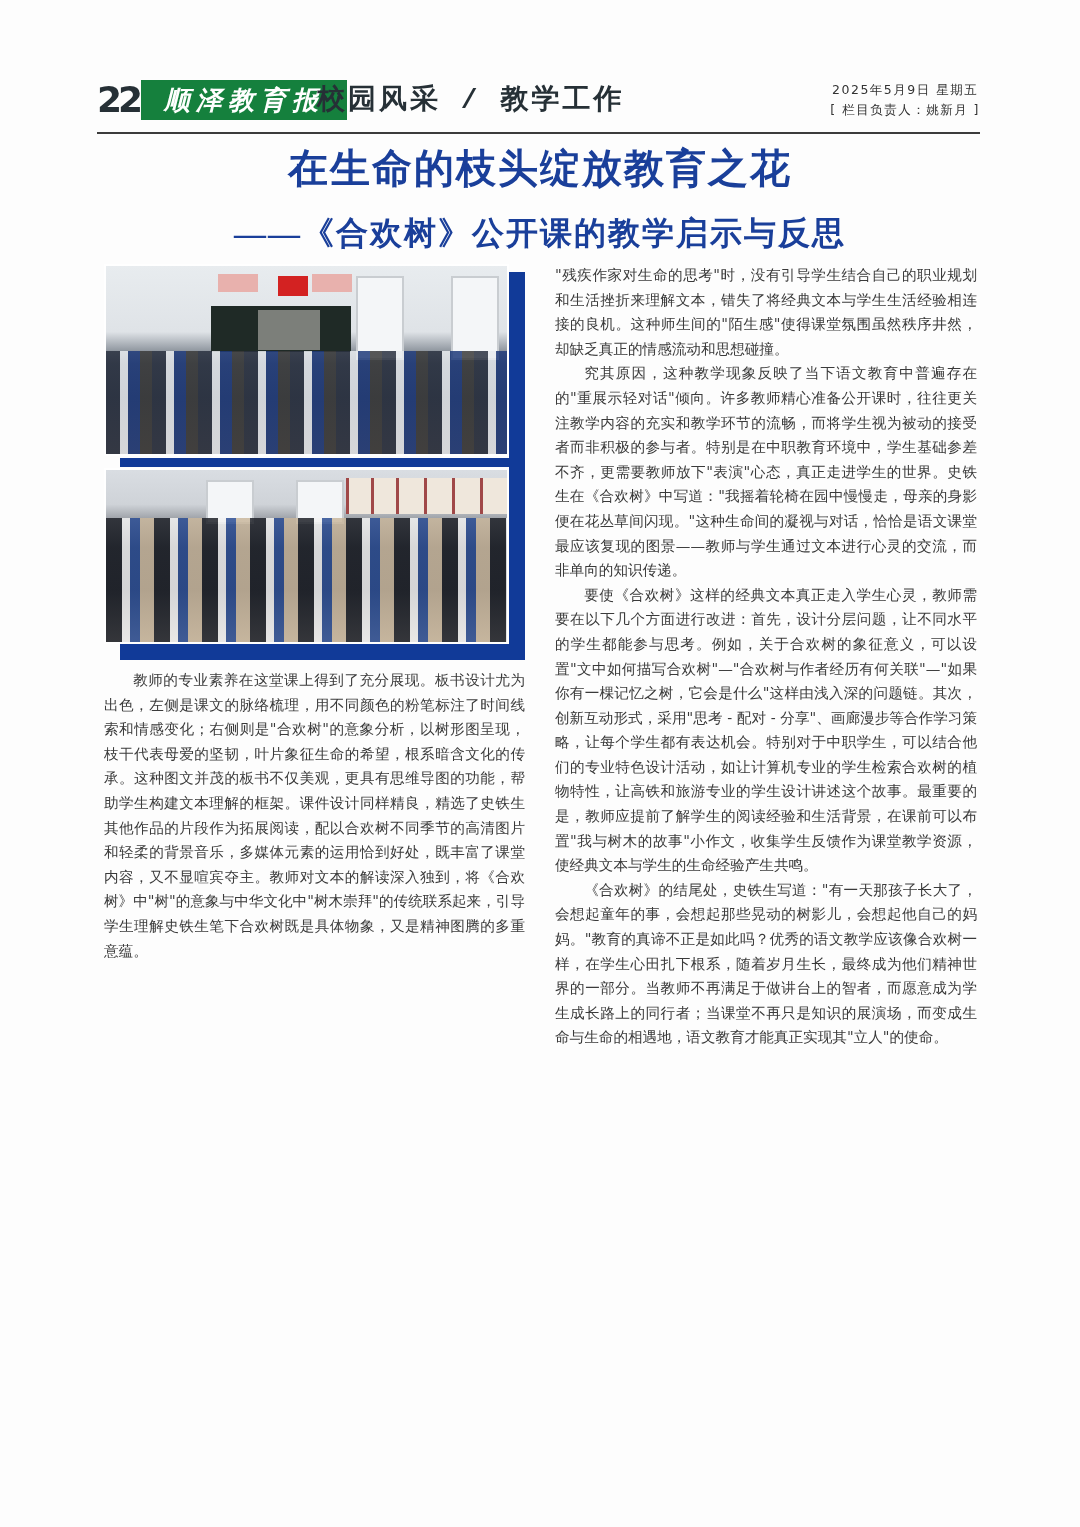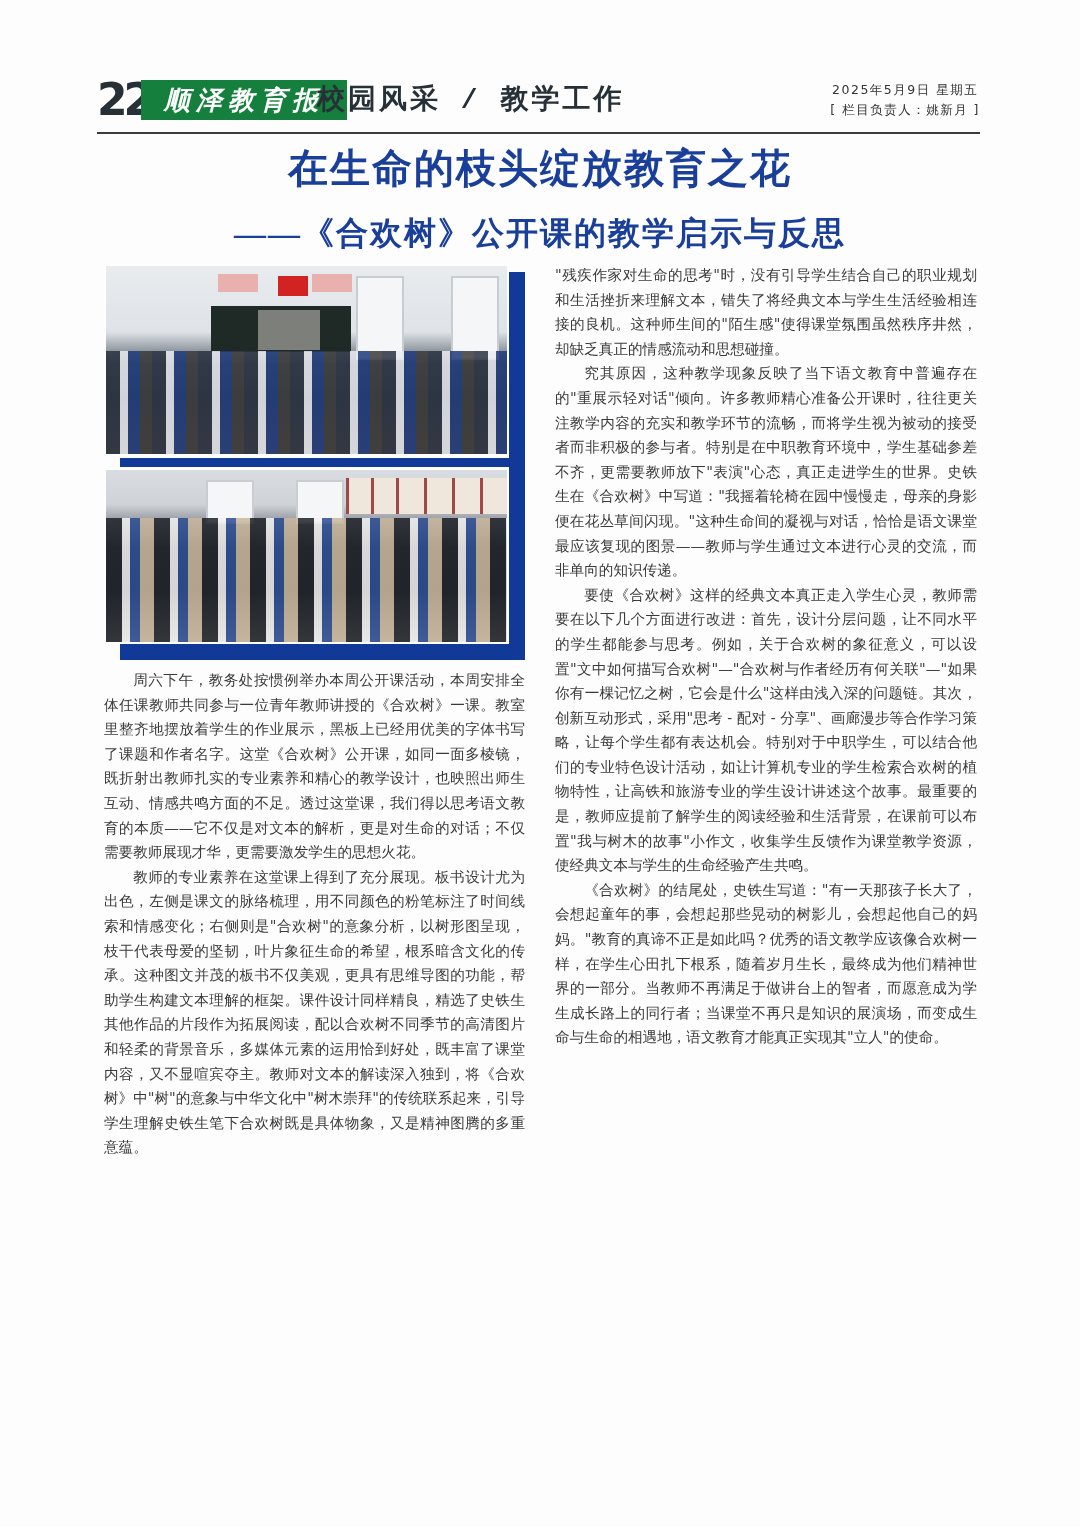--- a/index.html
+++ b/index.html
@@ -2,21 +2,21 @@
 <html><head>
 <meta charset="utf-8">
 <style>
   html, body { margin: 0; padding: 0; }
   body {
     width: 1080px; height: 1527px; background: #fdfdfd; position: relative; overflow: hidden;
     font-family: "DejaVu Serif", "Liberation Serif", serif; color: #2a2a2a;
   }
   .header { position: absolute; left: 97px; top: 78px; width: 883px; height: 48px; }
   .page-num { position: absolute; left: 0; top: 2px; font-family: "DejaVu Sans", sans-serif; font-weight: bold;
-    font-size: 44px; letter-spacing: -4px; color: #263036; line-height: 40px; }
+    font-size: 36px; letter-spacing: -4px; color: #263036; line-height: 40px; }
   .masthead { position: absolute; left: 44px; top: 2px; width: 206px; height: 40px; background: #15803d;
     color: #fff; font-family: "DejaVu Serif", serif; font-weight: bold; font-style: italic; font-size: 26px;
     line-height: 40px; text-align: center; letter-spacing: 6px; }
   .section { position: absolute; left: 220px; top: 3px; font-family: Liberation Mono, monospace; font-weight: bold;
     font-size: 28px; color: #263036; letter-spacing: 3px; line-height: 40px; }
   .dateline { position: absolute; right: 0; top: 2px; text-align: center; font-family: "DejaVu Sans", sans-serif;
     font-size: 12.5px; color: #333; line-height: 20px; letter-spacing: 1.5px; }
   .rule { position: absolute; left: 97px; top: 132px; width: 883px; height: 2px; background: #3c3c3c; }
   .title { position: absolute; left: 100px; width: 880px; text-align: center; font-family: Liberation Serif, serif;
     font-weight: bold; color: #1a3f9a; letter-spacing: 2px; }
@@ -87,21 +87,20 @@
     <div class="certs" style="left:265px;"></div>
     <div class="certs" style="left:290px;"></div>
     <div class="certs" style="left:318px;"></div>
     <div class="certs" style="left:346px;"></div>
     <div class="certs" style="left:374px;"></div>
     <div class="crowd2"></div>
   </div>
 </div>
 
 <div class="col left">
-  <p>周六下午，教务处按惯例举办本周公开课活动，本周安排全体任课教师共同参与一位青年教师讲授的《合欢树》一课。教室里整齐地摆放着学生的作业展示，黑板上已经用优美的字体书写了课题和作者名字。这堂《合欢树》公开课，如同一面多棱镜，既折射出教师扎实的专业素养和精心的教学设计，也映照出师生互动、情感共鸣方面的不足。透过这堂课，我们得以思考语文教育的本质——它不仅是对文本的解析，更是对生命的对话；不仅需要教师展现才华，更需要激发学生的思想火花。</p>
   <p>教师的专业素养在这堂课上得到了充分展现。板书设计尤为出色，左侧是课文的脉络梳理，用不同颜色的粉笔标注了时间线索和情感变化；右侧则是"合欢树"的意象分析，以树形图呈现，枝干代表母爱的坚韧，叶片象征生命的希望，根系暗含文化的传承。这种图文并茂的板书不仅美观，更具有思维导图的功能，帮助学生构建文本理解的框架。课件设计同样精良，精选了史铁生其他作品的片段作为拓展阅读，配以合欢树不同季节的高清图片和轻柔的背景音乐，多媒体元素的运用恰到好处，既丰富了课堂内容，又不显喧宾夺主。教师对文本的解读深入独到，将《合欢树》中"树"的意象与中华文化中"树木崇拜"的传统联系起来，引导学生理解史铁生笔下合欢树既是具体物象，又是精神图腾的多重意蕴。</p>
 </div>
 
 <div class="col right">
   <p class="cont">"残疾作家对生命的思考"时，没有引导学生结合自己的职业规划和生活挫折来理解文本，错失了将经典文本与学生生活经验相连接的良机。这种师生间的"陌生感"使得课堂氛围虽然秩序井然，却缺乏真正的情感流动和思想碰撞。</p>
   <p>究其原因，这种教学现象反映了当下语文教育中普遍存在的"重展示轻对话"倾向。许多教师精心准备公开课时，往往更关注教学内容的充实和教学环节的流畅，而将学生视为被动的接受者而非积极的参与者。特别是在中职教育环境中，学生基础参差不齐，更需要教师放下"表演"心态，真正走进学生的世界。史铁生在《合欢树》中写道："我摇着轮椅在园中慢慢走，母亲的身影便在花丛草间闪现。"这种生命间的凝视与对话，恰恰是语文课堂最应该复现的图景——教师与学生通过文本进行心灵的交流，而非单向的知识传递。</p>
   <p>要使《合欢树》这样的经典文本真正走入学生心灵，教师需要在以下几个方面进行改进：首先，设计分层问题，让不同水平的学生都能参与思考。例如，关于合欢树的象征意义，可以设置"文中如何描写合欢树"—"合欢树与作者经历有何关联"—"如果你有一棵记忆之树，它会是什么"这样由浅入深的问题链。其次，创新互动形式，采用"思考 - 配对 - 分享"、画廊漫步等合作学习策略，让每个学生都有表达机会。特别对于中职学生，可以结合他们的专业特色设计活动，如让计算机专业的学生检索合欢树的植物特性，让高铁和旅游专业的学生设计讲述这个故事。最重要的是，教师应提前了解学生的阅读经验和生活背景，在课前可以布置"我与树木的故事"小作文，收集学生反馈作为课堂教学资源，使经典文本与学生的生命经验产生共鸣。</p>
   <p>《合欢树》的结尾处，史铁生写道："有一天那孩子长大了，会想起童年的事，会想起那些晃动的树影儿，会想起他自己的妈妈。"教育的真谛不正是如此吗？优秀的语文教学应该像合欢树一样，在学生心田扎下根系，随着岁月生长，最终成为他们精神世界的一部分。当教师不再满足于做讲台上的智者，而愿意成为学生成长路上的同行者；当课堂不再只是知识的展演场，而变成生命与生命的相遇地，语文教育才能真正实现其"立人"的使命。</p>
 </div>
 

